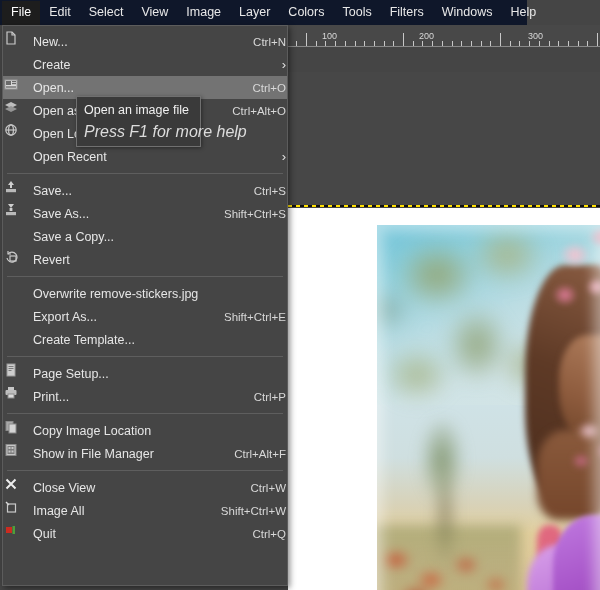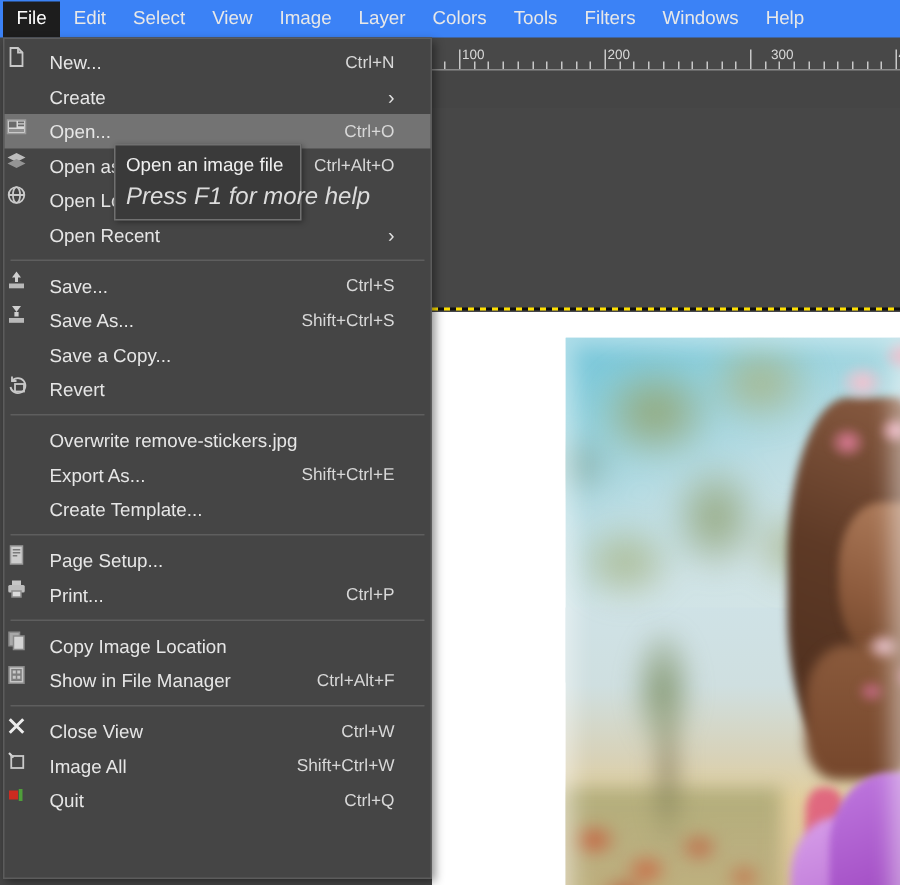--- a/index.html
+++ b/index.html
@@ -11,22 +11,22 @@
   }
   #app {
     position: relative;
     width: 600px; height: 590px;
     background: #454545;
   }
 
   
   .menubar {
     position: absolute; left: 0; top: 0;
-    width: 600px; height: 25px;
-    background: #3b82f6;
+    width: 527px; height: 25px;
+    background: #0f172a;
     display: flex; align-items: center;
     padding-left: 2px;
   }
   .menubar-item {
     font-size: 12.5px;
     color: #e8e8e8;
     padding: 4px 9px 5px 9px;
     line-height: 15px;
     white-space: nowrap;
     cursor: default;
@@ -58,21 +58,21 @@
     width: 1px;
     background: #c8c8c8;
   }
   .ruler-tick.minor { height: 5px; }
   .ruler-tick.major { height: 13px; }
   .ruler-label {
     position: absolute;
     bottom: 5px;
     font-size: 9px;
     color: #d8d8d8;
-    padding-left: 2px;
+    padding-left: 16px;
     line-height: 9px;
     white-space: nowrap;
   }
   .ruler-corner {
     position: absolute;
     left: 288px; top: 25px;
     width: 12px; height: 22px;
     background: #484848;
   }
 
@@ -209,21 +209,21 @@
     width: 286px; height: 561px;
     background: #454545;
     border: 1px solid #5c5c5c;
     box-shadow: 2px 2px 6px rgba(0,0,0,.45);
     z-index: 40;
   }
   .menu-row {
     position: relative;
     display: flex; align-items: center;
     height: 23px;
-    padding: 0 24px 0 0;
+    padding: 0 1px 0 0;
     cursor: default;
   }
   .menu-row.selected { background: #737373; }
   .menu-icon {
     width: 30px; height: 23px;
     display: flex; align-items: center; justify-content: center;
     flex: 0 0 30px;
   }
   .menu-label {
     font-size: 12.5px;

